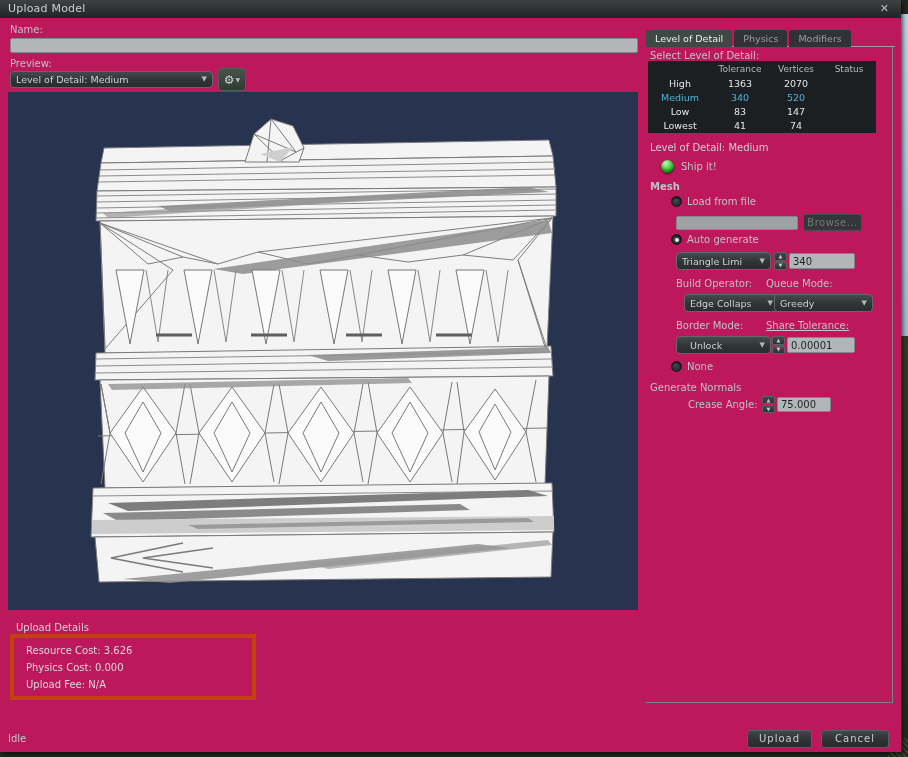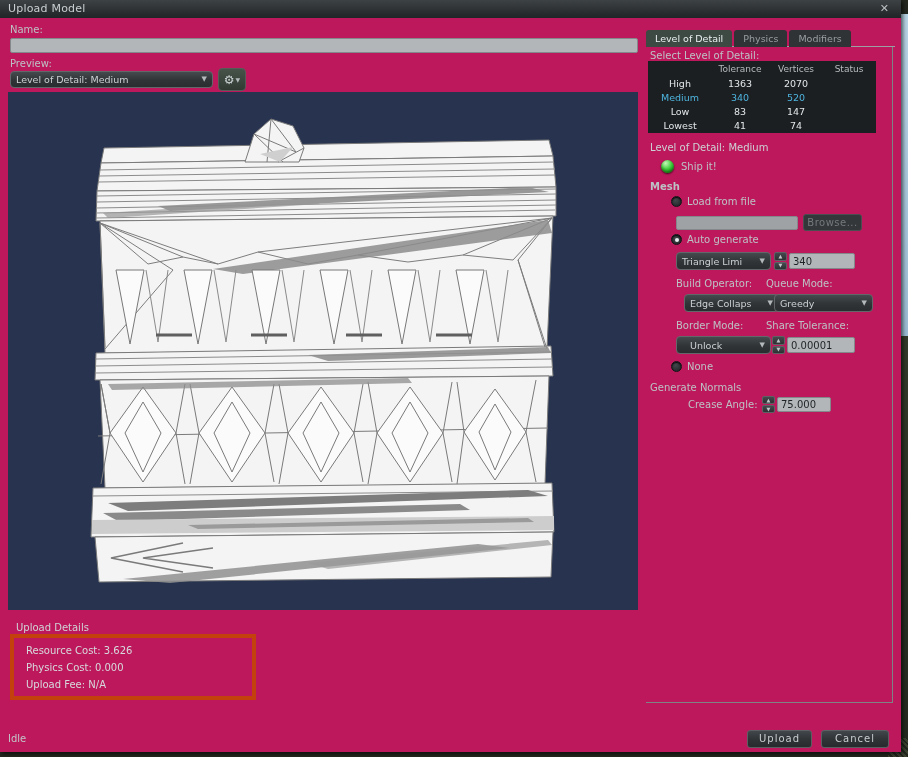--- a/index.html
+++ b/index.html
@@ -281,21 +281,21 @@
     <div class="dd" style="left:676px; top:294px; width:95px; height:18px;margin-left:8px;">
       <span>Edge Collaps</span>
       <span class="arrow">▼</span>
     </div>
     <div class="dd" style="left:774px; top:294px; width:99px; height:18px;">
       <span>Greedy</span>
       <span class="arrow">▼</span>
     </div>
 
     <span class="lbl" style="left:676px; top:320px;">Border Mode:</span>
-    <span class="lbl" style="left:766px; top:320px;">Share Tolerance:</span>
+    <span class="lbl" style="left:766px; top:320px;text-decoration:underline;">Share Tolerance:</span>
 
     <div class="dd" style="left:676px; top:336px; width:95px; height:18px;padding-left:13px;">
       <span>Unlock</span>
       <span class="arrow">▼</span>
     </div>
     <div class="spin" style="left:772px; top:336px; height:18px;">
       <span class="sb">▲</span>
       <span class="sb">▼</span>
     </div>
     <input class="text-input" style="left: 787px; top: 337px; width: 68px; height: 16px;" value="0.00001">

